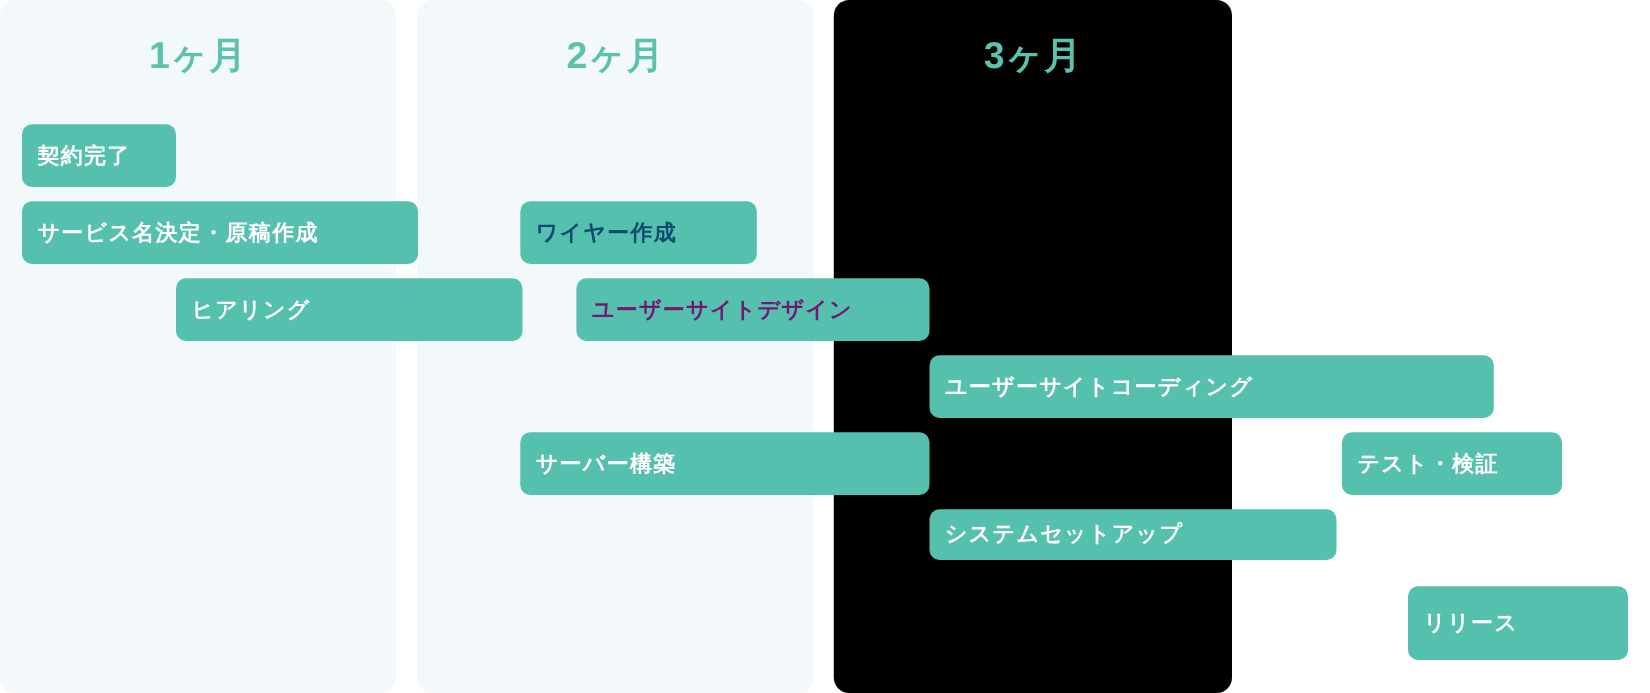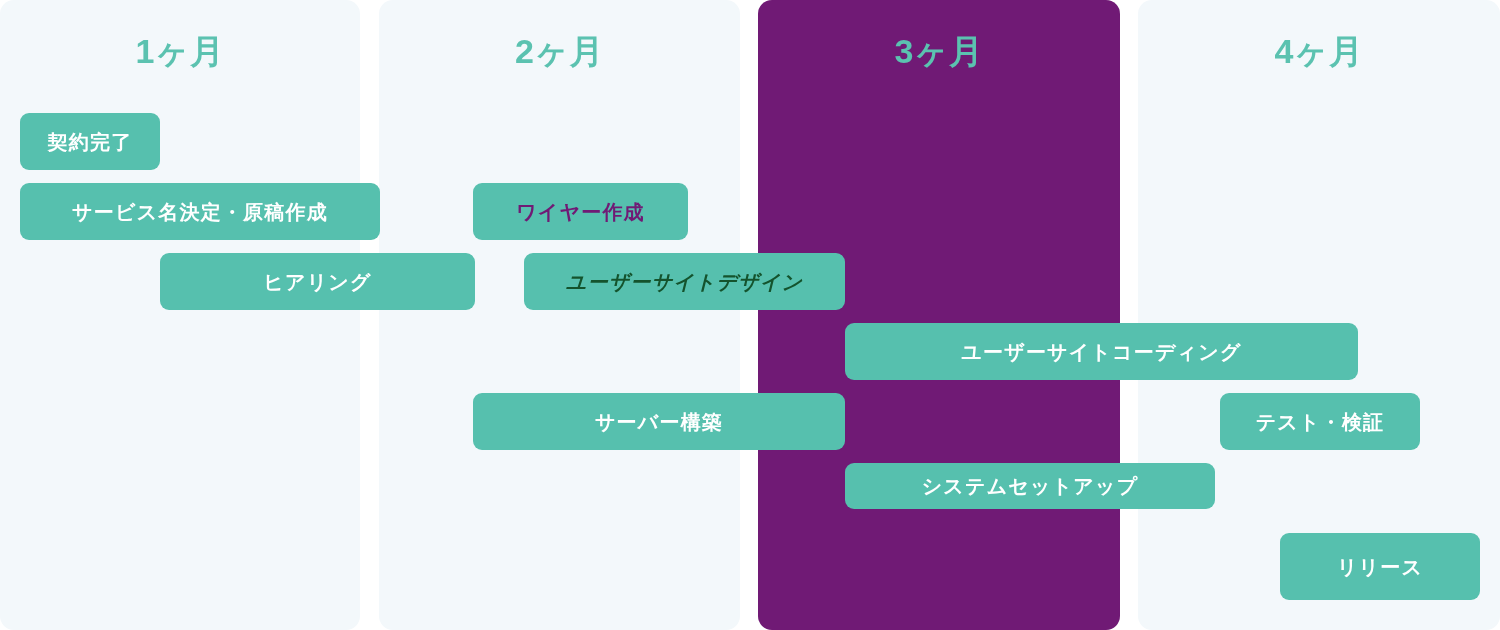--- a/index.html
+++ b/index.html
@@ -50,21 +50,21 @@
     inset: 0;
     z-index: 2;
   }
   .task-bar {
     position: absolute;
     height: 57px;
     background: #56c0ae;
     border-radius: 9px;
     display: flex;
     align-items: center;
-    justify-content: center;
+    justify-content: flex-start;
     box-sizing: border-box;
     padding: 0 14px;
   }
   .task-bar-label {
     color: #ffffff;
     font-size: 20px;
     font-weight: bold;
     letter-spacing: 1.2px;
     white-space: nowrap;
     line-height: 1;
@@ -75,43 +75,40 @@
 
 <div class="gantt">
 
   <div class="columns-layer">
       <div class="month-column" style="left: 0px; width: 360px; background: rgb(243, 248, 251);">
         <div class="month-label" style="color: rgb(91, 194, 176);">1ヶ月</div>
       </div>
       <div class="month-column" style="left: 379px; width: 361px; background: rgb(243, 248, 251);">
         <div class="month-label" style="color: rgb(91, 194, 176); text-align: center;">2ヶ月</div>
       </div>
-      <div class="month-column" style="left: 758px; width: 362px; background: #701a75;">
+      <div class="month-column" style="left: 758px; width: 362px; background: #000000;">
         <div class="month-label" style="color: rgb(91, 194, 176);">3ヶ月</div>
-      </div>
-      <div class="month-column" style="left: 1138px; width: 362px; background: rgb(243, 248, 251);">
-        <div class="month-label" style="color: rgb(91, 194, 176);">4ヶ月</div>
       </div>
     </div>
 
   <div class="bars-layer">
       <div class="task-bar" style="left: 20px; width: 140px; top: 113px; height: 57px; background: rgb(86, 192, 174);">
         <span class="task-bar-label" style="color: rgb(255, 255, 255);">契約完了</span>
       </div>
       <div class="task-bar" style="left: 20px; width: 360px; top: 183px; height: 57px; background: rgb(86, 192, 174);">
         <span class="task-bar-label" style="color: rgb(255, 255, 255);">サービス名決定・原稿作成</span>
       </div>
       <div class="task-bar" style="left: 160px; width: 315px; top: 253px; height: 57px; background: rgb(86, 192, 174);">
         <span class="task-bar-label" style="color: rgb(255, 255, 255);">ヒアリング</span>
       </div>
       <div class="task-bar" style="left: 473px; width: 215px; top: 183px; height: 57px; background: rgb(86, 192, 174);">
-        <span class="task-bar-label" style="color: #701a75;">ワイヤー作成</span>
+        <span class="task-bar-label" style="color: #0c4a6e;">ワイヤー作成</span>
       </div>
       <div class="task-bar" style="left: 524px; width: 321px; top: 253px; height: 57px; background: rgb(86, 192, 174);">
-        <span class="task-bar-label" style="color: #14532d; font-style: italic;">ユーザーサイトデザイン</span>
+        <span class="task-bar-label" style="color: #701a75;">ユーザーサイトデザイン</span>
       </div>
       <div class="task-bar" style="left: 845px; width: 513px; top: 323px; height: 57px; background: rgb(86, 192, 174);">
         <span class="task-bar-label" style="color: rgb(255, 255, 255);">ユーザーサイトコーディング</span>
       </div>
       <div class="task-bar" style="left: 473px; width: 372px; top: 393px; height: 57px; background: rgb(86, 192, 174);">
         <span class="task-bar-label" style="color: rgb(255, 255, 255);">サーバー構築</span>
       </div>
       <div class="task-bar" style="left: 1220px; width: 200px; top: 393px; height: 57px; background: rgb(86, 192, 174);">
         <span class="task-bar-label" style="color: rgb(255, 255, 255);">テスト・検証</span>
       </div>

